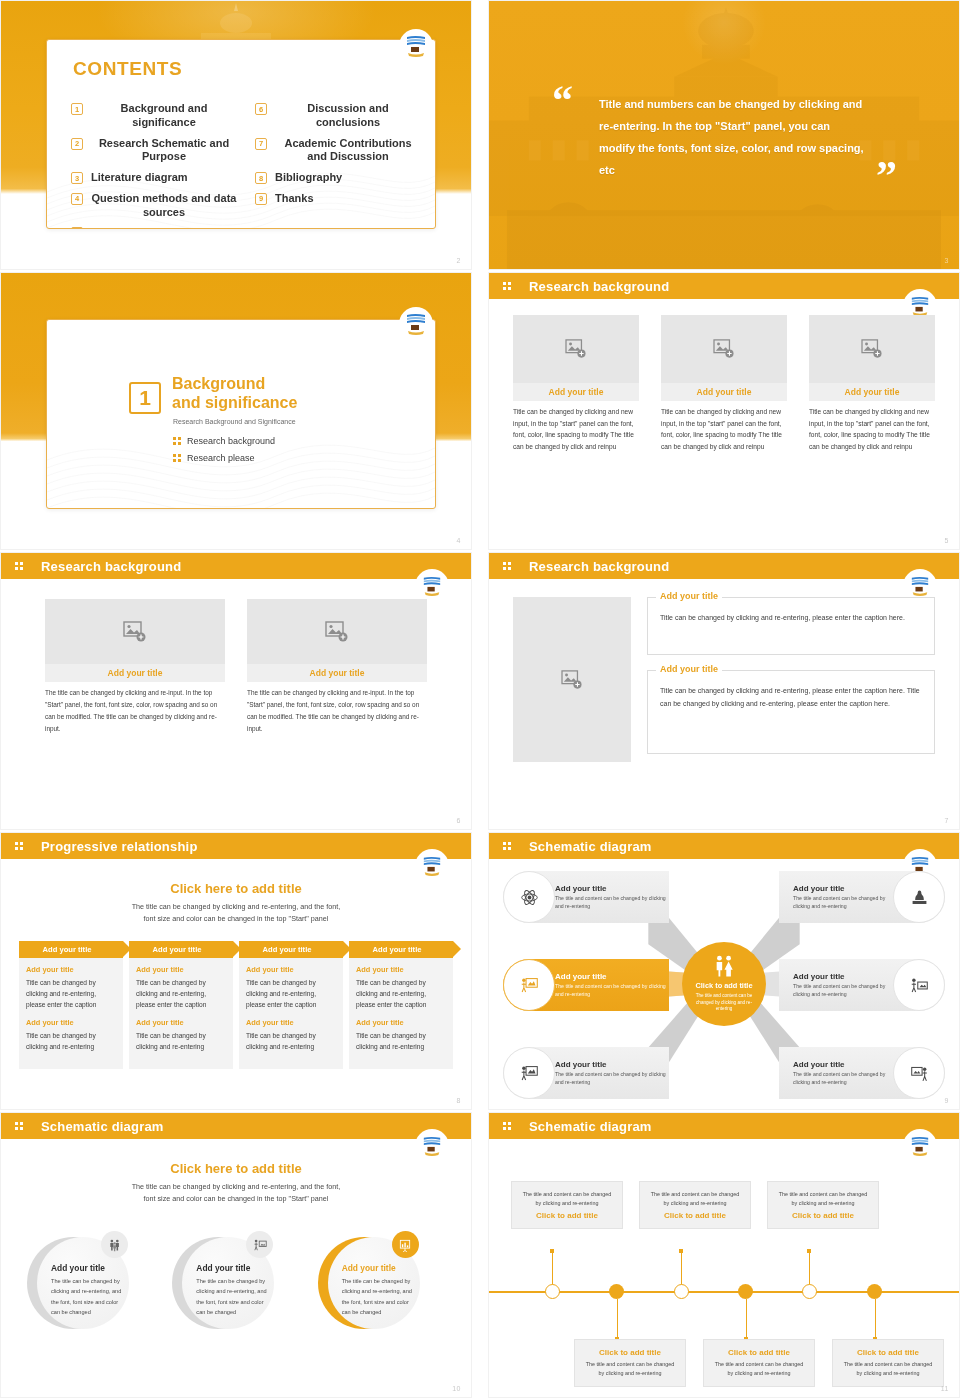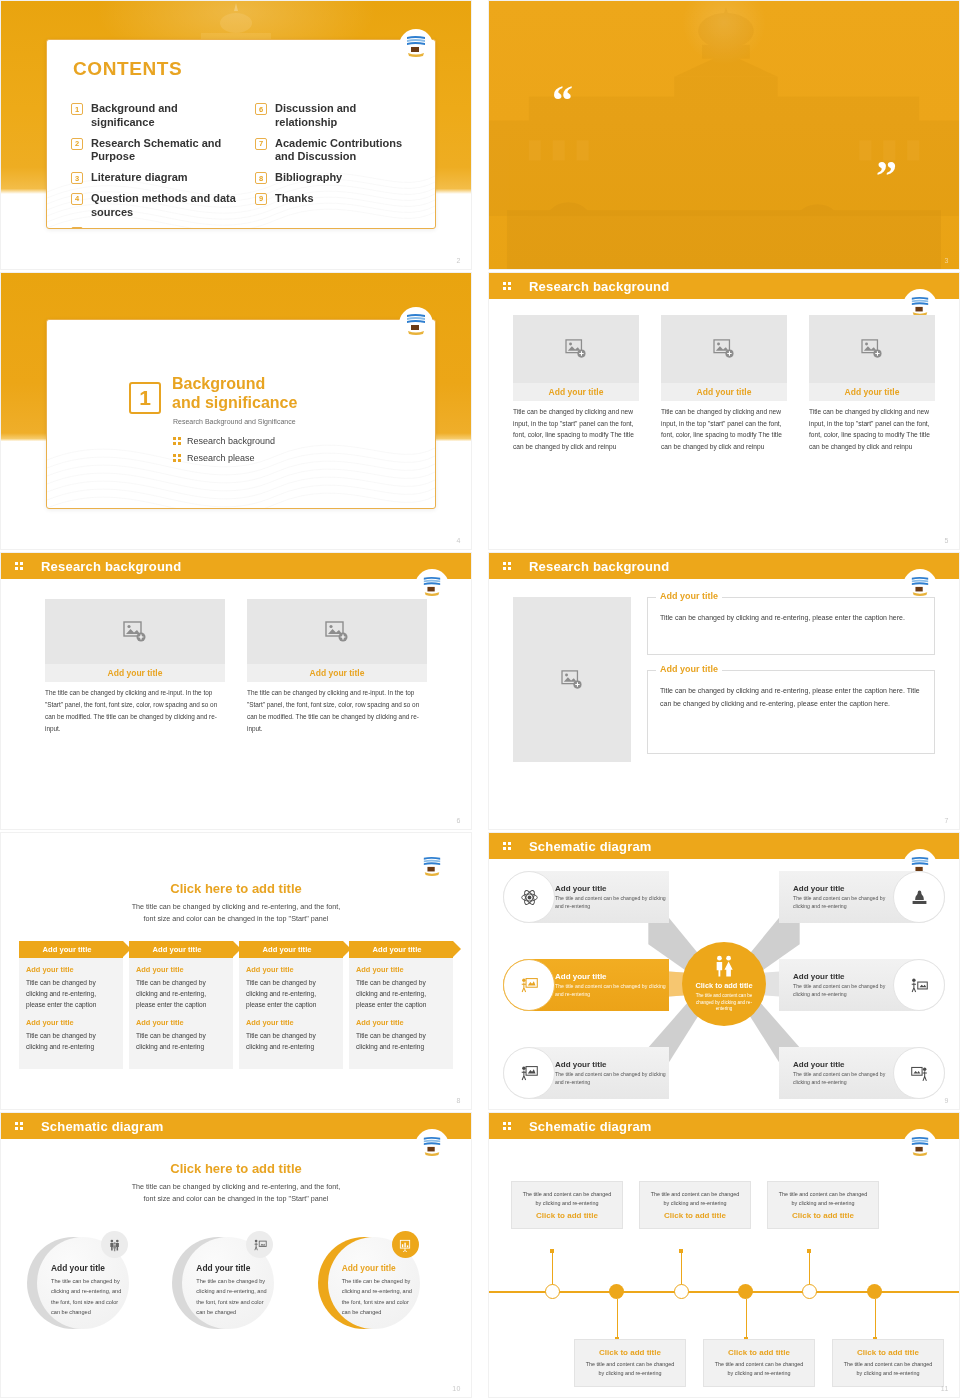--- a/index.html
+++ b/index.html
@@ -34,21 +34,21 @@
     position: absolute;
     width: 34px; height: 34px;
     border-radius: 50%;
     background: #fff;
     display: flex; align-items: center; justify-content: center;
     box-shadow: 0 0 0 0 rgba(0,0,0,0);
   }
   .crest svg { display:block; }
 
   
-  .s-contents { background: #701a75; }
+  .s-contents { background: #701a75; text-align: center; }
   .s-contents .bgphoto {
     position: absolute; inset: 0;
     background:
       radial-gradient(ellipse 200px 80px at 50% 4%, rgba(255,255,255,.22), transparent 70%),
       linear-gradient(180deg,#e9a40f 0%, #edaa18 40%, #eead22 62%, #f3bd48 70%, #ffffff 72%, #ffffff 100%);
   }
   .s-contents .dome {
     position: absolute; left: 50%; top: 0px; transform: translateX(-50%);
     width: 130px; height: 56px; opacity: .45;
   }
@@ -325,21 +325,21 @@
             <span class="toc-label">Question methods and data sources</span>
           </div>
           <div class="toc-item">
             <span class="toc-num">5</span>
             <span class="toc-label">Data analysis and results</span>
           </div>
         </div>
         <div class="toc-col">
           <div class="toc-item">
             <span class="toc-num">6</span>
-            <span class="toc-label">Discussion and relationship</span>
+            <span class="toc-label">Discussion and conclusions</span>
           </div>
           <div class="toc-item">
             <span class="toc-num">7</span>
             <span class="toc-label">Academic Contributions and Discussion</span>
           </div>
           <div class="toc-item">
             <span class="toc-num">8</span>
             <span class="toc-label">Bibliography</span>
           </div>
           <div class="toc-item">
@@ -385,20 +385,21 @@
       <g fill="#fff" opacity=".10">
         <rect x="40" y="140" width="12" height="20"></rect>
           <rect x="64" y="140" width="12" height="20"></rect>
         <rect x="88" y="140" width="12" height="20"></rect>
           <rect x="372" y="140" width="12" height="20"></rect>
         <rect x="396" y="140" width="12" height="20"></rect>
           <rect x="420" y="140" width="12" height="20"></rect>
       </g>
     </svg>
     <div class="qmark open">“</div>
+    <div class="quote-text">Title and numbers can be changed by clicking and re-entering. In the top "Start" panel, you can modify the fonts, font size, color, and row spacing, etc</div>
     <div class="qmark close">”</div>
     <div class="pagenum" style="color:#f5d69a;">3</div>
   </div>
 
   <div class="slide s-section">
     <div class="bgphoto"></div>
     <svg class="dome" style="top:4px;" viewBox="0 0 130 56">
       <path d="M65 2 L67 10 L63 10 Z" fill="#fff" opacity=".55"></path>
       <ellipse cx="65" cy="22" rx="16" ry="10" fill="#fff" opacity=".20"></ellipse>
       <rect x="30" y="32" width="70" height="8" fill="#fff" opacity=".16"></rect>
@@ -610,20 +611,29 @@
         <div class="fieldset" style="min-height:84px;">
           <span class="lg">Add your title</span>
           <div class="tx">Title can be changed by clicking and re-entering, please enter the caption here. Title can be changed by clicking and re-entering, please enter the caption here.</div>
         </div>
       </div>
     </div>
     <div class="pagenum">7</div>
   </div>
 
   <div class="slide">
+    <div class="hdr">
+      <span class="hdr-dots dotsq">
+          <i></i>
+          <i></i>
+          <i></i>
+          <i></i>
+        </span>
+      <span class="hdr-title">Progressive relationship</span>
+    </div>
     <div class="crest" style="right:22px; top:16px;">
       <svg width="20" height="22" viewBox="0 0 22 24">
         <path d="M2 3 q8-2 18 0 v2 q-10-2-18 0z" fill="#2f7fd0"></path>
         <path d="M2 6 q8-2 18 0 v2 q-10-2-18 0z" fill="#8bbde8"></path>
         <path d="M2 9 q8-2 18 0 v2 q-10-2-18 0z" fill="#2f7fd0"></path>
         <path d="M6 13 h8 v5 h-8z" fill="#6b3a14"></path>
         <path d="M3 19 q8 3 16 0 l-1 3 q-7 2-14 0z" fill="#e8b23a"></path>
       </svg>
     </div>
 

